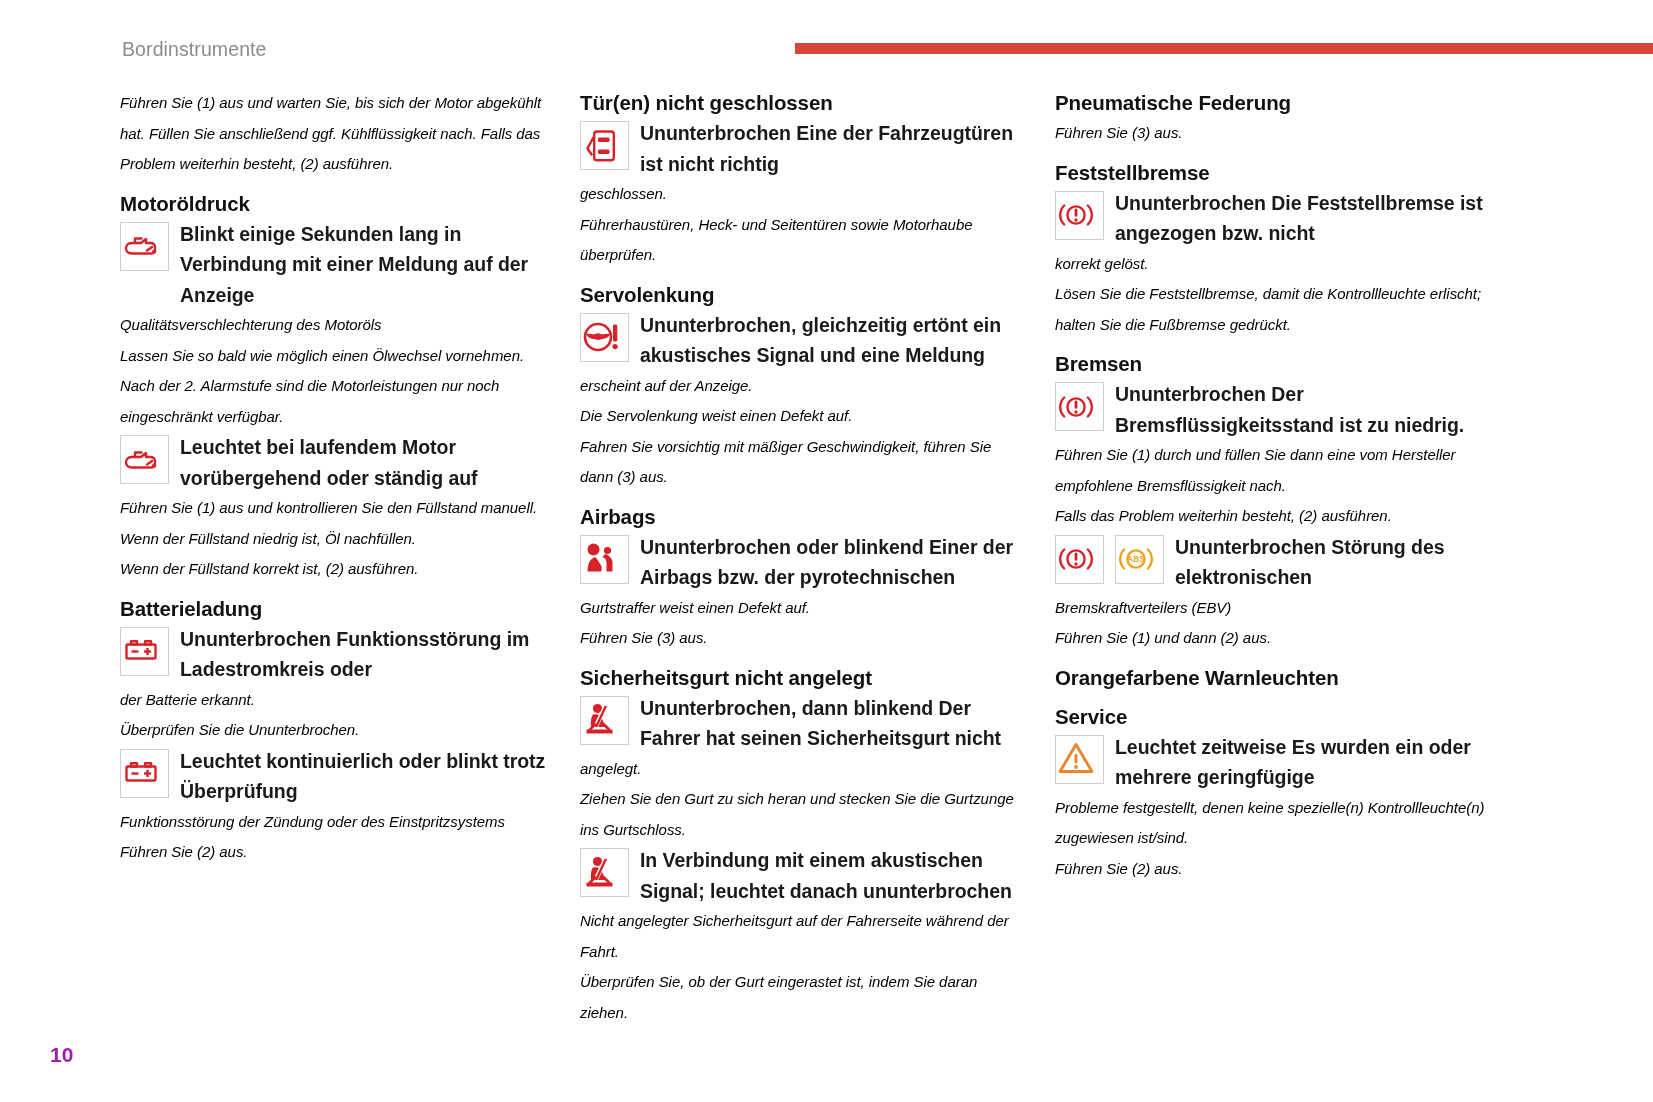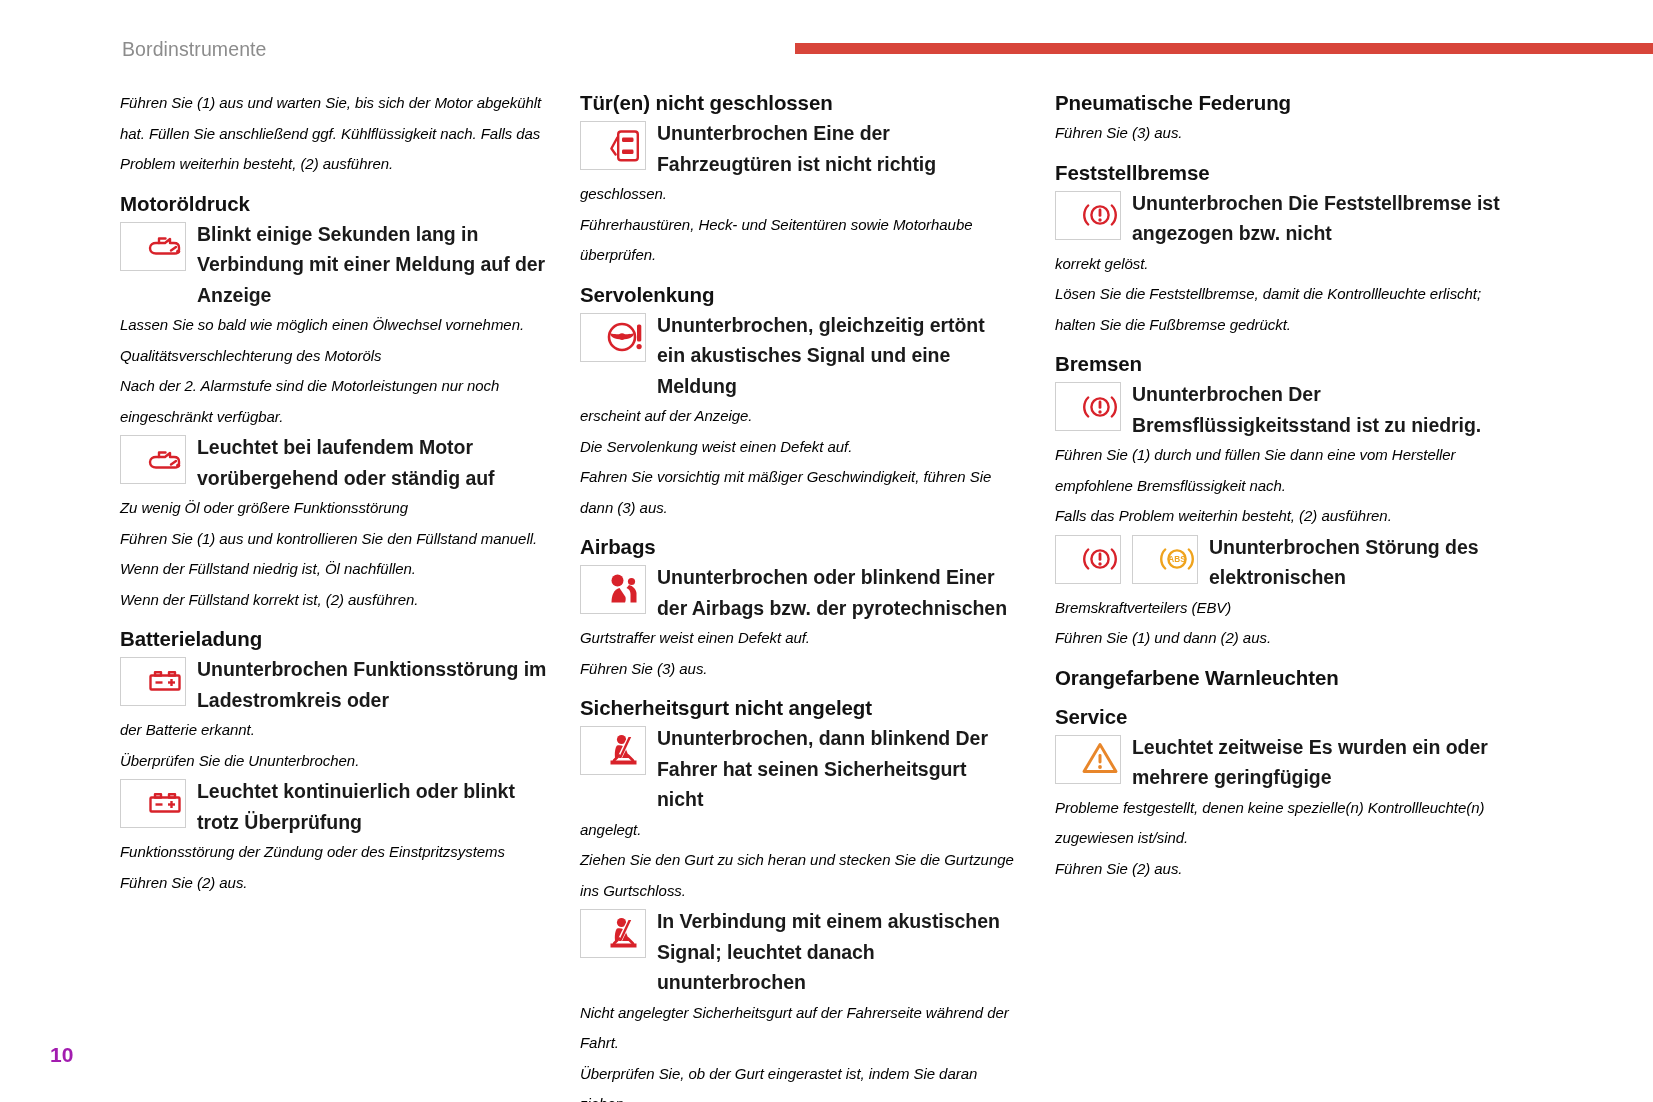--- a/index.html
+++ b/index.html
@@ -47,28 +47,28 @@
     letter-spacing:-0.05px;
     font-style:italic;
   }
 
   
   .icon-block{
     position:relative;
     margin:0;padding:0;
   }
   .icon-box{
-    width:66px;height:49px;
+    width:49px;height:49px;
     border:1px solid #cfcfcf;
     background:#ffffff;
     box-sizing:border-box;
     float:left;
     margin-right:11px;
     margin-top:3px;
-    display:flex;align-items:center;justify-content:flex-end;
+    display:flex;align-items:center;justify-content:flex-start;
   }
   .icon-box.second{margin-left:0px;}
   .icon-text{
     overflow:hidden;
     font-size:19.5px;line-height:30.5px;
     letter-spacing:-0.05px;
     font-weight:bold;
   }
   .clearfix::after{content:"";display:block;clear:both;}
 
@@ -103,37 +103,36 @@
               <g fill="none" stroke="#d8222a" stroke-width="2.4" stroke-linecap="round" stroke-linejoin="round">
                 <path d="M5 22 C5 18.5 8 17 11 17 L20 17 L25 13 L25 17 L29 17 C32.5 17 34 19 34 21.5 L34 24 C34 26 32.3 27.5 30 27.5 L11 27.5 C7.5 27.5 5 25.5 5 22 Z"></path>
                 <path d="M14 17 L14 12.5 L20.5 12.5"></path>
                 <path d="M26 24.5 L31 21"></path>
               </g>
               <circle cx="33.2" cy="25.6" r="2.1" fill="#d8222a"></circle>
             </svg>
           </div>
           <div class="icon-text">Blinkt einige Sekunden lang in Verbindung mit einer Meldung auf der Anzeige</div>
         </div>
+        <p class="body">Qualitätsverschlechterung des Motoröls</p>
         <p class="body">Lassen Sie so bald wie möglich einen Ölwechsel vornehmen.</p>
-        <p class="body">Qualitätsverschlechterung des Motoröls</p>
         <p class="body">Nach der 2. Alarmstufe sind die Motorleistungen nur noch eingeschränkt verfügbar.</p>
         <div class="icon-block clearfix">
           <div class="icon-box">
             <svg width="40" height="40" viewBox="0 0 40 40">
               <g fill="none" stroke="#d8222a" stroke-width="2.4" stroke-linecap="round" stroke-linejoin="round">
                 <path d="M5 22 C5 18.5 8 17 11 17 L20 17 L25 13 L25 17 L29 17 C32.5 17 34 19 34 21.5 L34 24 C34 26 32.3 27.5 30 27.5 L11 27.5 C7.5 27.5 5 25.5 5 22 Z"></path>
                 <path d="M14 17 L14 12.5 L20.5 12.5"></path>
                 <path d="M26 24.5 L31 21"></path>
               </g>
               <circle cx="33.2" cy="25.6" r="2.1" fill="#d8222a"></circle>
             </svg>
           </div>
           <div class="icon-text">Leuchtet bei laufendem Motor vorübergehend oder ständig auf</div>
         </div>
-        <p class="body">Zu wenig Öl oder größere Funktionsstörung</p>
         <p class="body">Führen Sie (1) aus und kontrollieren Sie den Füllstand manuell.</p>
         <p class="body">Wenn der Füllstand niedrig ist, Öl nachfüllen.</p>
         <p class="body">Wenn der Füllstand korrekt ist, (2) ausführen.</p>
         <h3 class="section gap-sm">Batterieladung</h3>
         <div class="icon-block clearfix">
           <div class="icon-box">
             <svg width="40" height="40" viewBox="0 0 40 40">
               <g fill="none" stroke="#d8222a" stroke-width="2.4" stroke-linejoin="round">
                 <rect x="5.5" y="13.5" width="29" height="14" rx="1"></rect>
                 <rect x="10" y="10.2" width="6" height="3.4"></rect>

